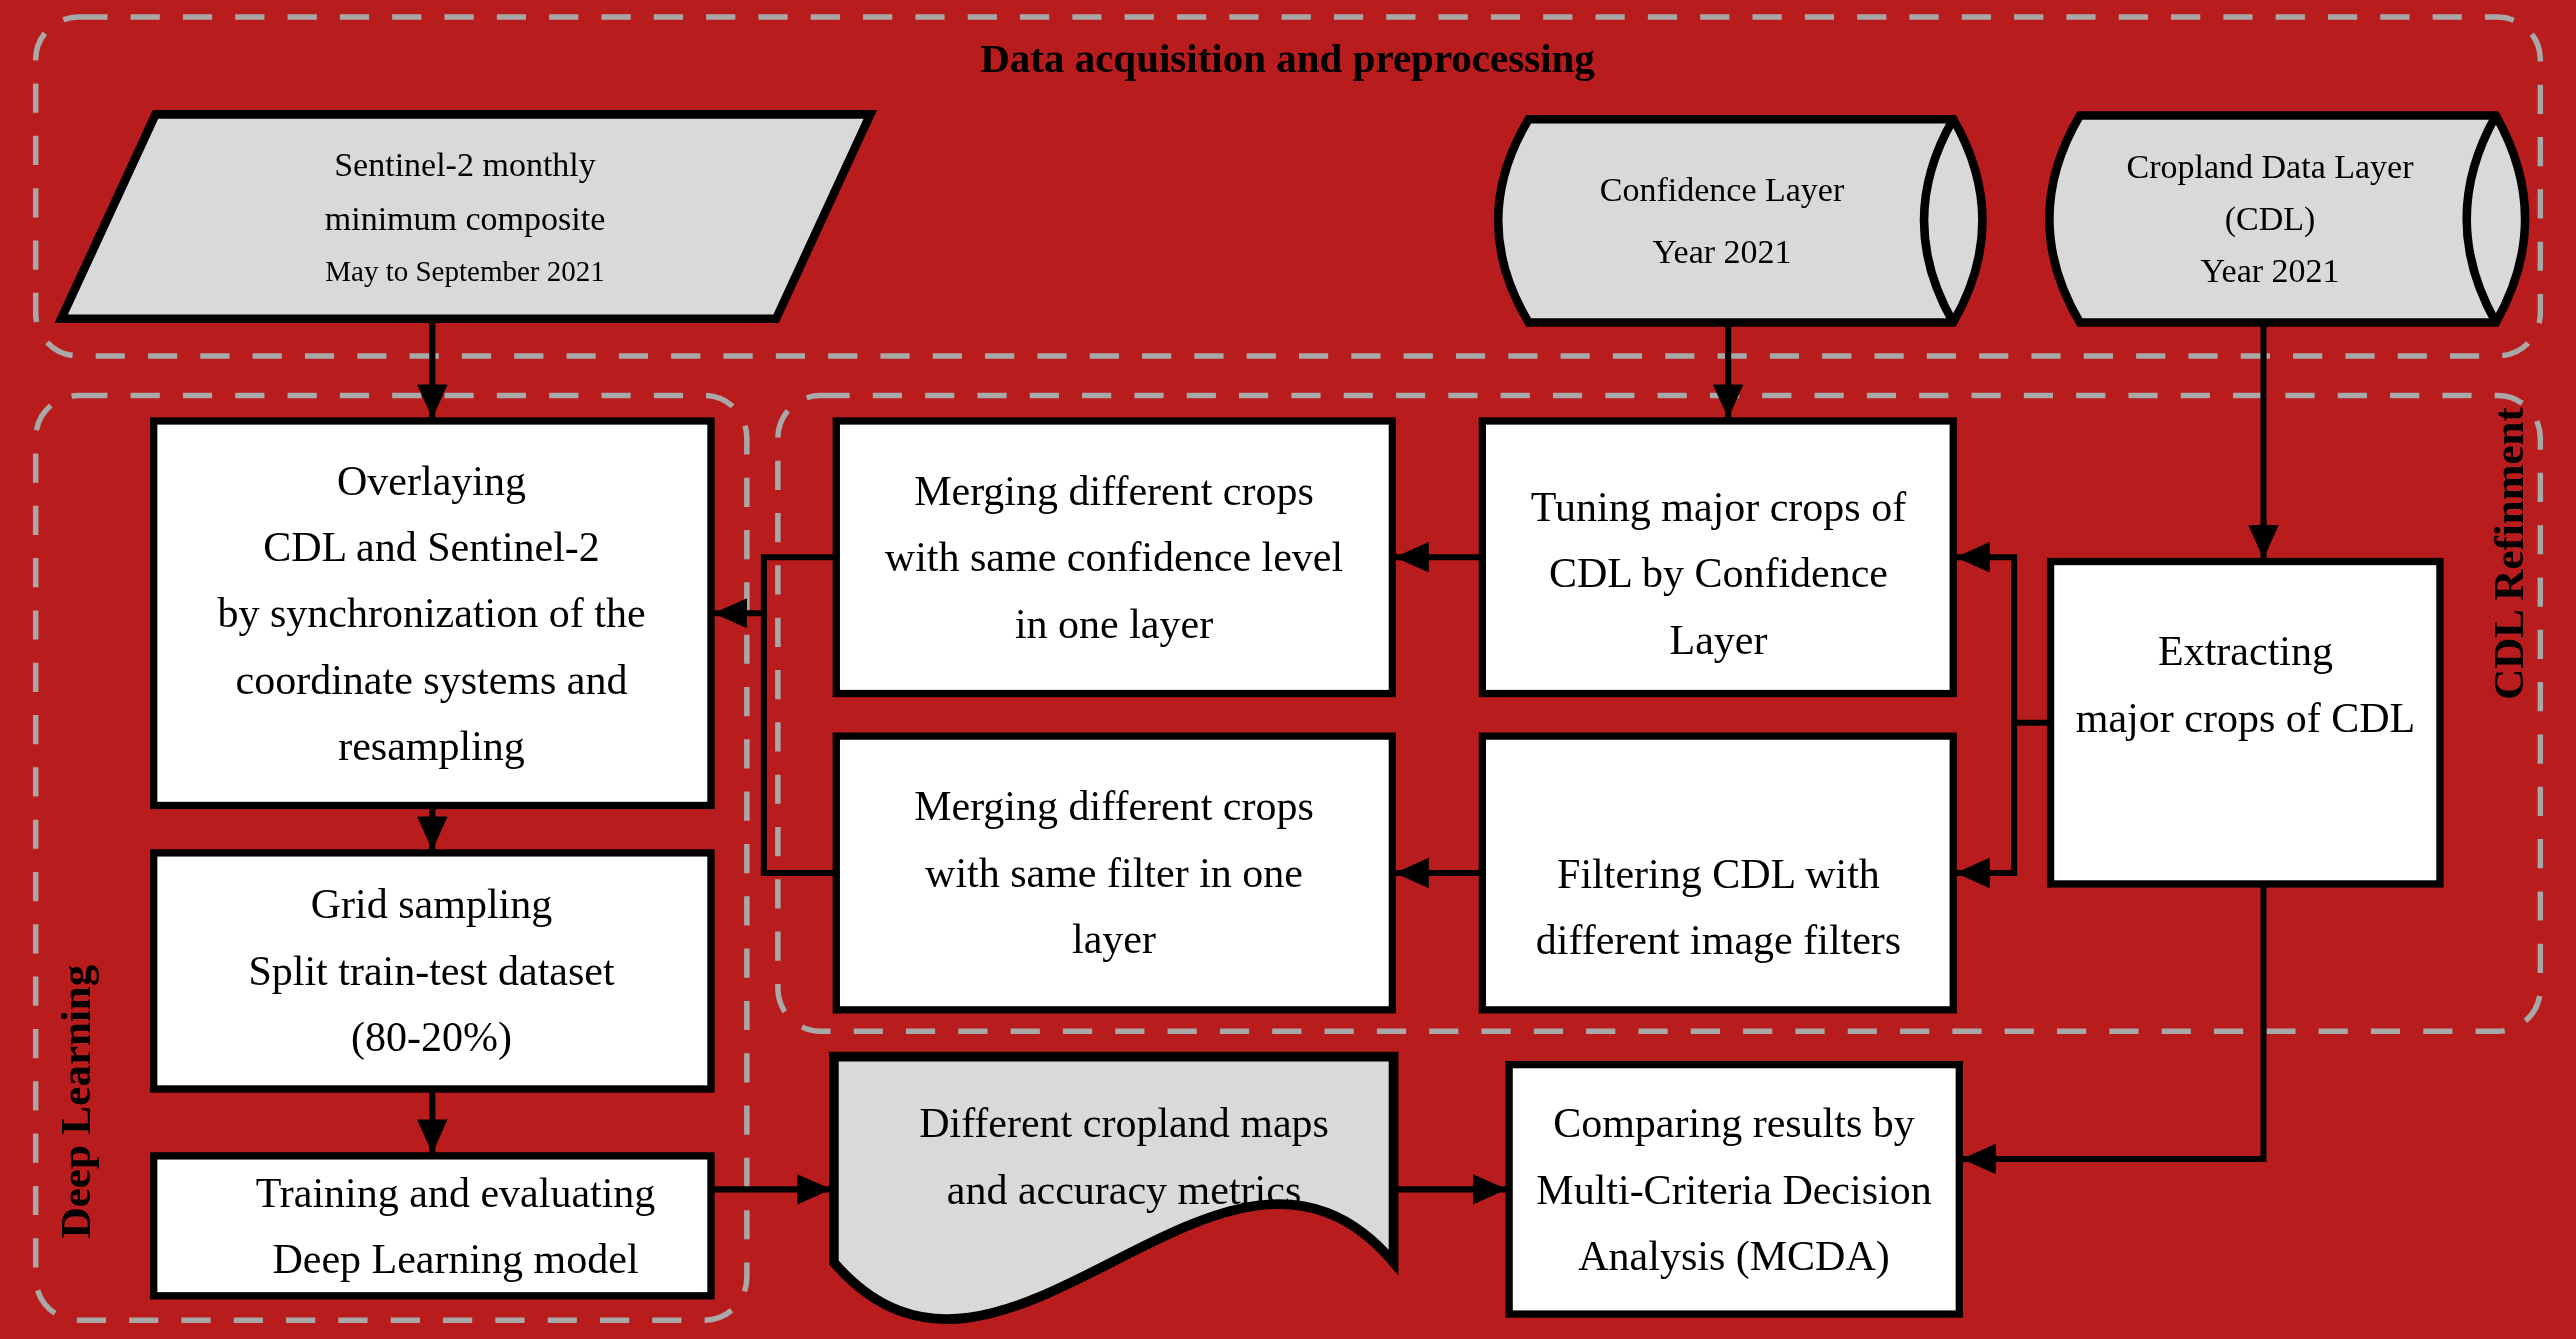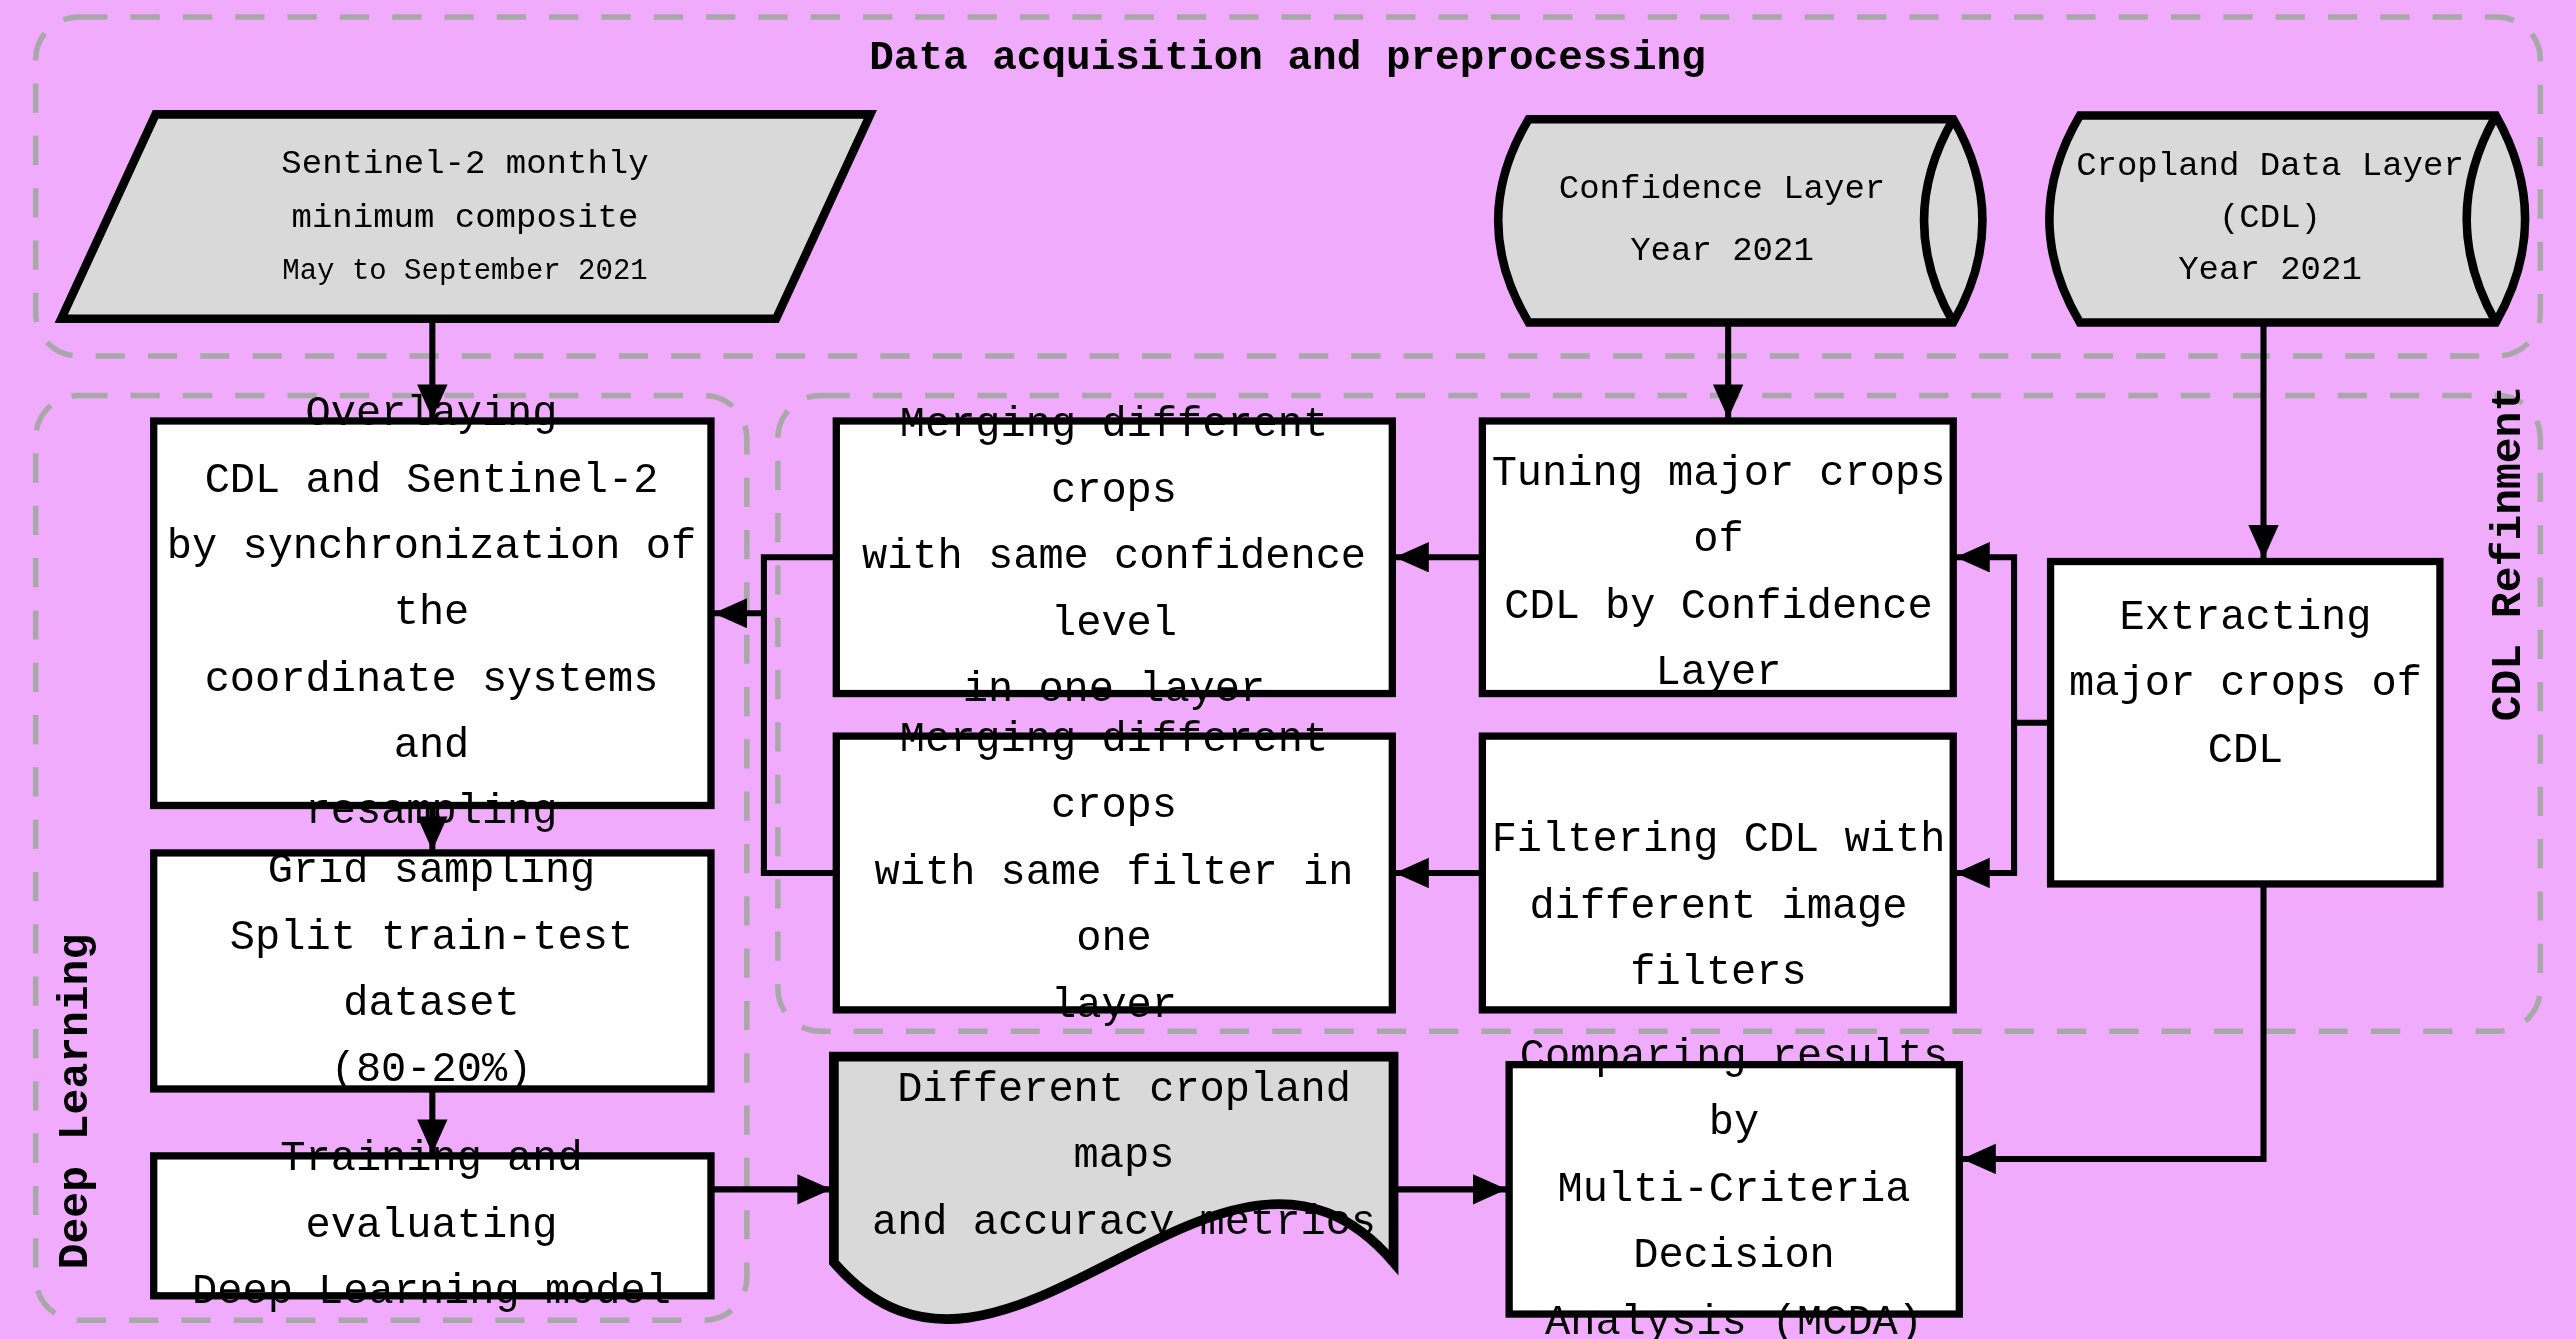--- a/index.html
+++ b/index.html
@@ -1,22 +1,22 @@
 <!DOCTYPE html>
 <html style="font-size:9.7px"><head>
 <meta charset="utf-8">
 <style>
   html,body{margin:0;padding:0;background:#ffffff;}
   .canvas{
     position:relative;
     width:2576px;height:1339px;
-    font-family:Liberation Mono, monospace;
+    font-family:Liberation Serif, serif;
     color:#000;
     overflow:hidden;
-    background:#f0abfc;
+    background:#b91c1c;
   }
   svg.layer{position:absolute;left:0;top:0;width:2576px;height:1339px;}
   .node{
     position:absolute;
     display:flex;flex-direction:column;
     align-items:center;justify-content:center;
     text-align:center;
     white-space:pre-line;
     font-size:42px;line-height:1.58;
   }
@@ -118,21 +118,21 @@
   <div class="node" style="left:159px;top:426px;width:545px;height:375px;">Overlaying
 CDL and Sentinel-2
 by synchronization of the
 coordinate systems and
 resampling</div>
 
   <div class="node" style="left:159px;top:858px;width:545px;height:226px;">Grid sampling
 Split train-test dataset
 (80-20%)</div>
 
-  <div class="node" style="left:159px;top:1161px;width:545px;height:130px;">Training and evaluating
+  <div class="node" style="left:159px;top:1161px;width:545px;height:130px;padding-left:24px;">Training and evaluating
 Deep Learning model</div>
 
   <div class="node" style="left:842px;top:426px;width:544px;height:263px;">Merging different crops
 with same confidence level
 in one layer</div>
 
   <div class="node" style="left:1489px;top:426px;width:459px;height:295px;">Tuning major crops of
 CDL by Confidence
 Layer</div>
 

